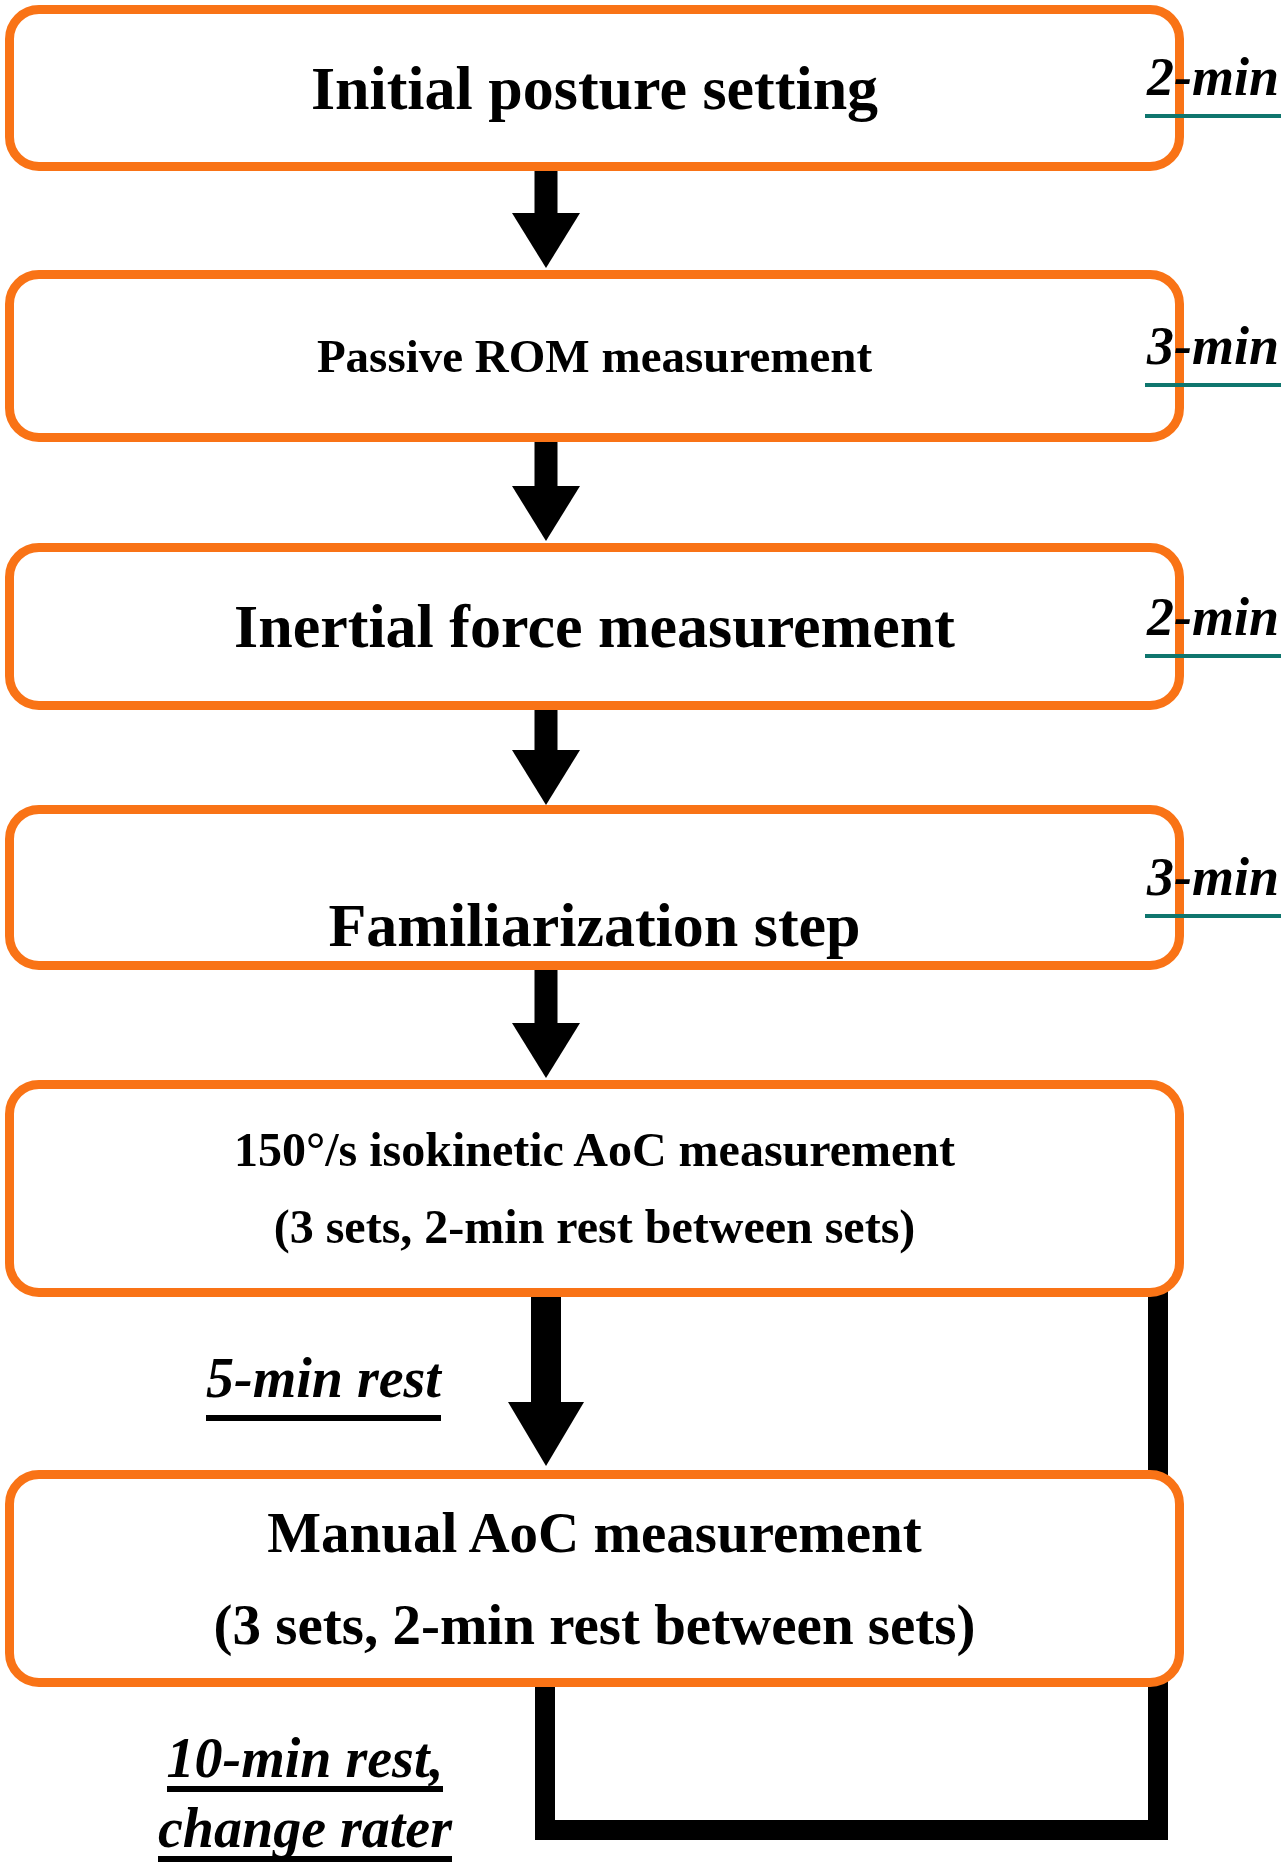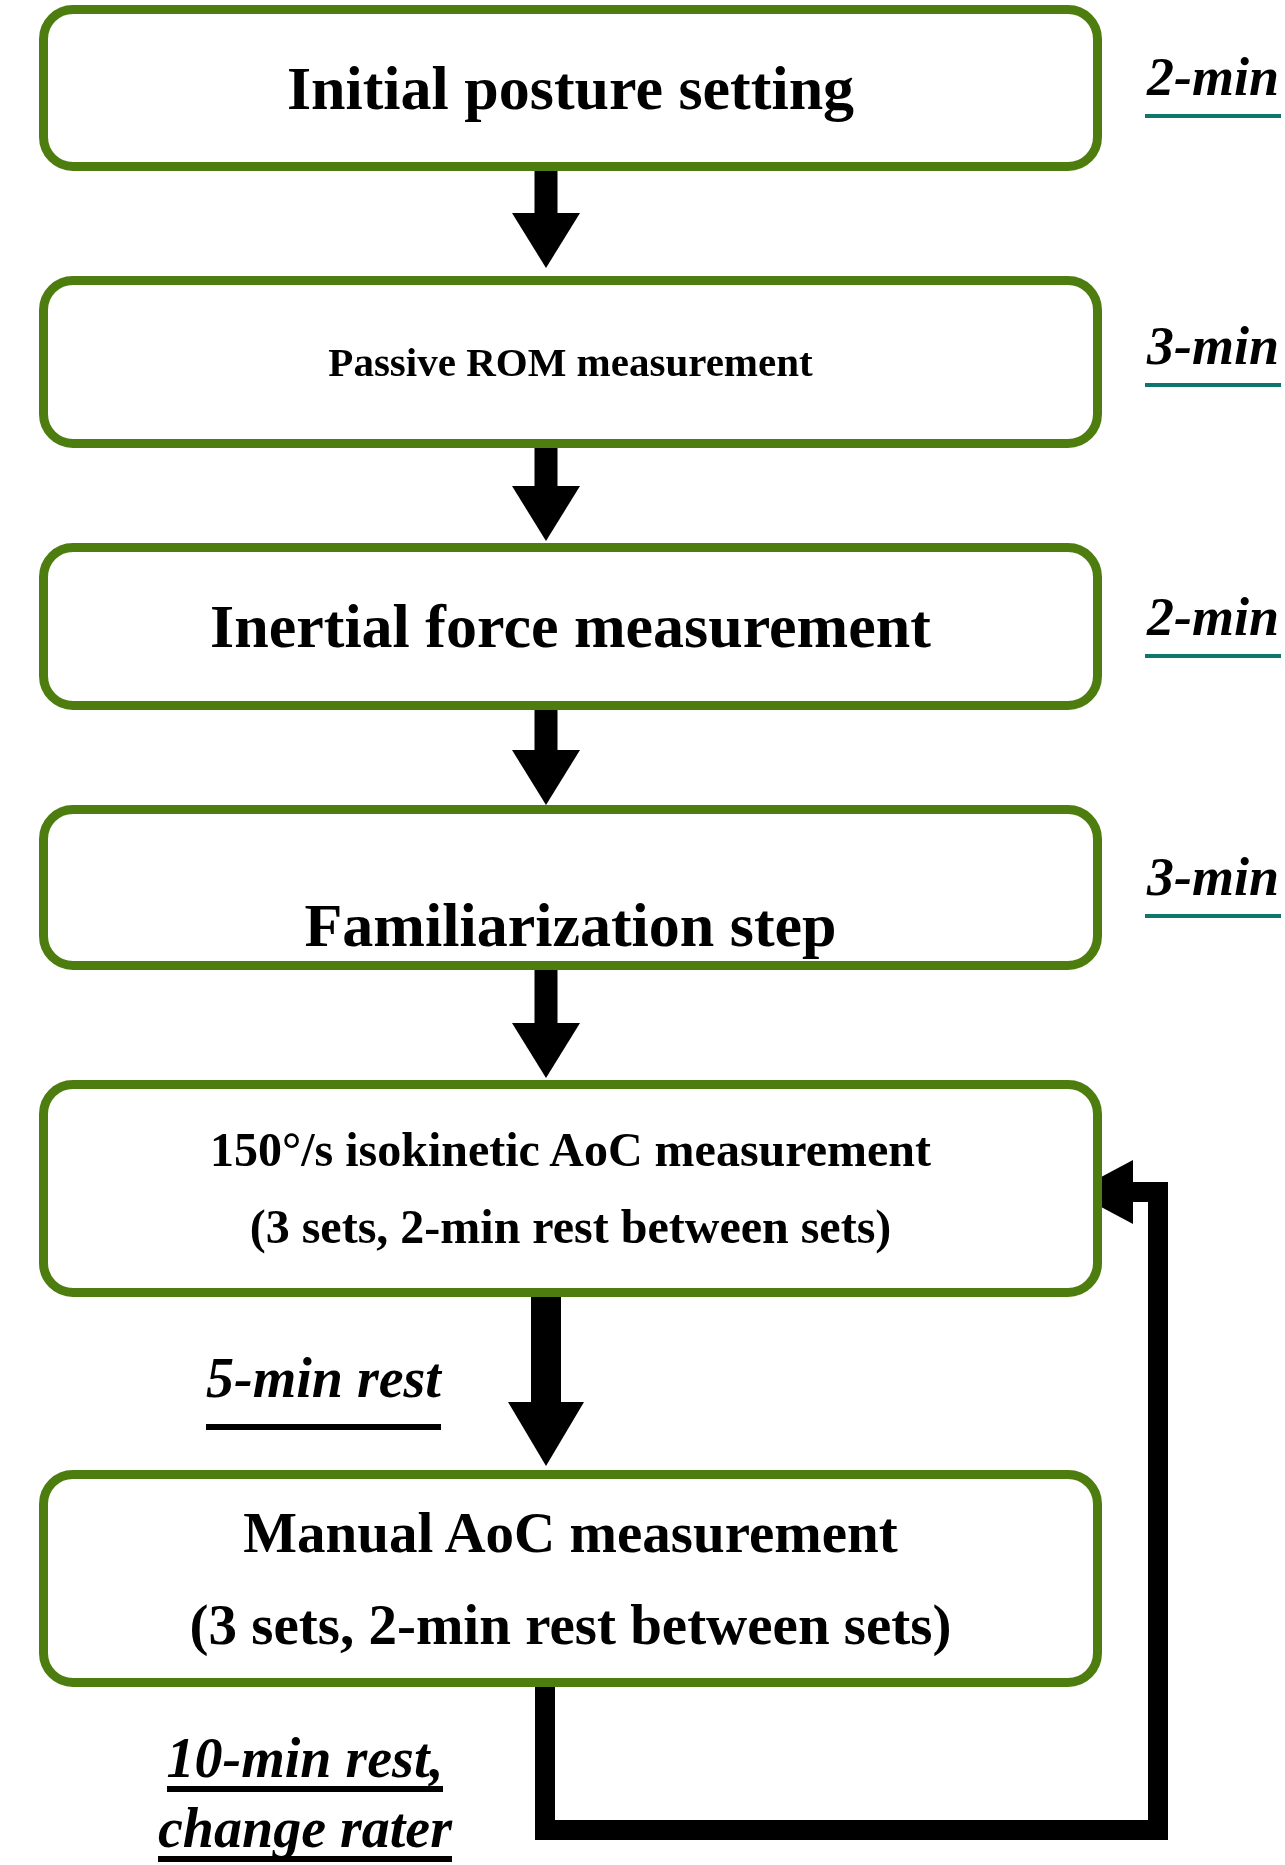--- a/index.html
+++ b/index.html
@@ -4,42 +4,42 @@
 <style>
   html,body {margin:0; padding:0; background:#ffffff;}
   .canvas {
     position:relative; width:1285px; height:1865px;
     background:#ffffff; color:#000;
     font-family:"Liberation Serif", serif;
     overflow:hidden;
   }
   .connectors {position:absolute; left:0; top:0; width:1285px; height:1865px;}
   .step {
-    position:absolute; left:5px; width:1063px; box-sizing:border-box;
-    border:9px solid #4d7c0f; border-radius:34px; background:#fff;
+    position:absolute; left:5px; width:1179px; box-sizing:border-box;
+    border:9px solid #f97316; border-radius:34px; background:#fff;
     display:flex; flex-direction:column; align-items:center; justify-content:center;
-    text-align:center; font-weight:bold; white-space:nowrap;margin-left:34px;
+    text-align:center; font-weight:bold; white-space:nowrap;
   }
   .s1{top:5px;   height:166px; font-size:62px;}
-  .s2{top:276px; height:172px; font-size:41px;}
+  .s2{top:270px; height:172px; font-size:47px;}
   .s3{top:543px; height:167px; font-size:62px;}
   .s4{top:805px; height:165px; font-size:62px;justify-content:flex-end;}
   .s5{top:1080px;height:217px; font-size:48px; line-height:1.6;}
   .s6{top:1470px;height:217px; font-size:57px; line-height:1.6;}
   .step .line {display:block;}
   .duration {
     position:absolute; right:4px; transform:translateY(-50%);
     font-weight:bold; font-style:italic; font-size:54px;
     border-bottom:4px solid #0f766e; padding:0 2px 6px 2px; white-space:nowrap;
   }
   .d1{top:82px;} .d2{top:351px;} .d3{top:622px;} .d4{top:882px;}
   .rest-label {
     position:absolute; left:206px; top:1346px;
     font-weight:bold; font-style:italic; font-size:56px;
-    border-bottom:6px solid #000; padding-bottom:14px; white-space:nowrap;
+    border-bottom:6px solid #000; padding-bottom:5px; white-space:nowrap;
   }
   .loop-label {
     position:absolute; left:136px; top:1722px; width:338px;
     text-align:center; font-weight:bold; font-style:italic; font-size:56px;
     line-height:1;
   }
   .loop-label .line {
     display:inline-block; border-bottom:6px solid #000;
     margin-top:8px; white-space:nowrap;
   }

